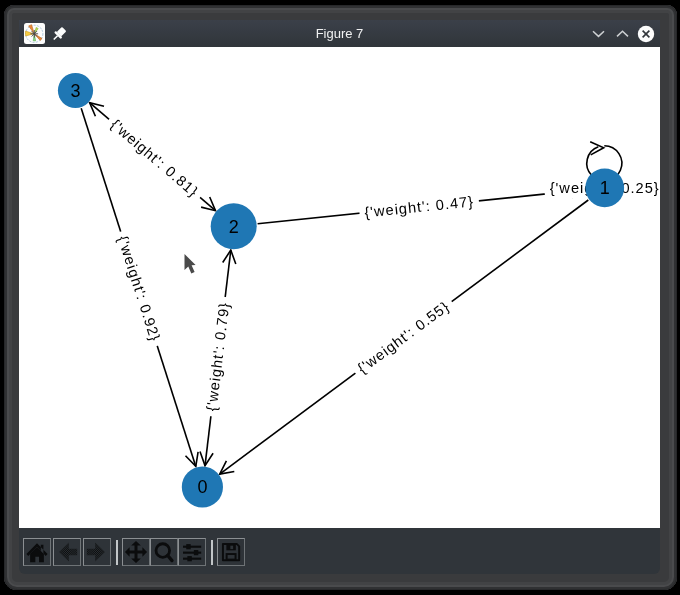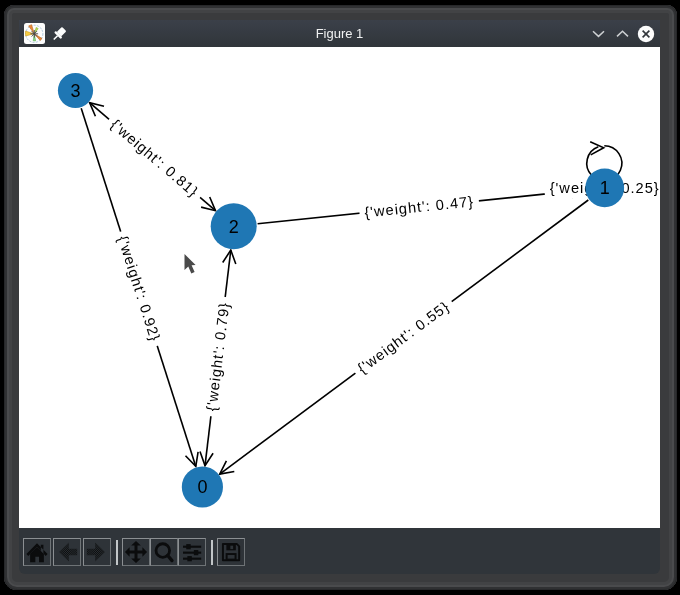--- a/index.html
+++ b/index.html
@@ -36,21 +36,21 @@
       <line x1="6.5" y1="10.8" x2="14.1" y2="10.8"></line>
 </g>
 </svg>
 <svg width="20" height="20" viewBox="0 0 20 20" style="position:absolute;left:49px;top:24px">
 <g transform="rotate(45 10 10)" fill="#fbfcfc">
 <rect x="7.0" y="2.8" width="6.2" height="7.4" rx="1"></rect>
 <rect x="5.4" y="10.0" width="9.4" height="2.4" rx="1.1"></rect>
 <rect x="9.4" y="12.2" width="1.6" height="5.4"></rect>
 </g>
 </svg>
-<div id="title">Figure 1</div>
+<div id="title">Figure 7</div>
 <svg width="13" height="8" viewBox="0 0 13 8" style="position:absolute;left:592px;top:30px">
 <path d="M1 1.2 L6.5 6.4 L12 1.2" fill="none" stroke="#cdd0d2" stroke-width="1.5"></path>
   </svg>
 <svg width="13" height="8" viewBox="0 0 13 8" style="position:absolute;left:616px;top:30px">
 <path d="M1 6.4 L6.5 1.2 L12 6.4" fill="none" stroke="#cdd0d2" stroke-width="1.5"></path>
   </svg>
 <svg width="18" height="18" viewBox="0 0 18 18" style="position:absolute;left:637px;top:25px">
 <circle cx="9" cy="9" r="8.2" fill="#fbfcfc"></circle>
 <path d="M5.6 5.6 L12.4 12.4 M12.4 5.6 L5.6 12.4" stroke="#30353a" stroke-width="1.6"></path>
   </svg>

